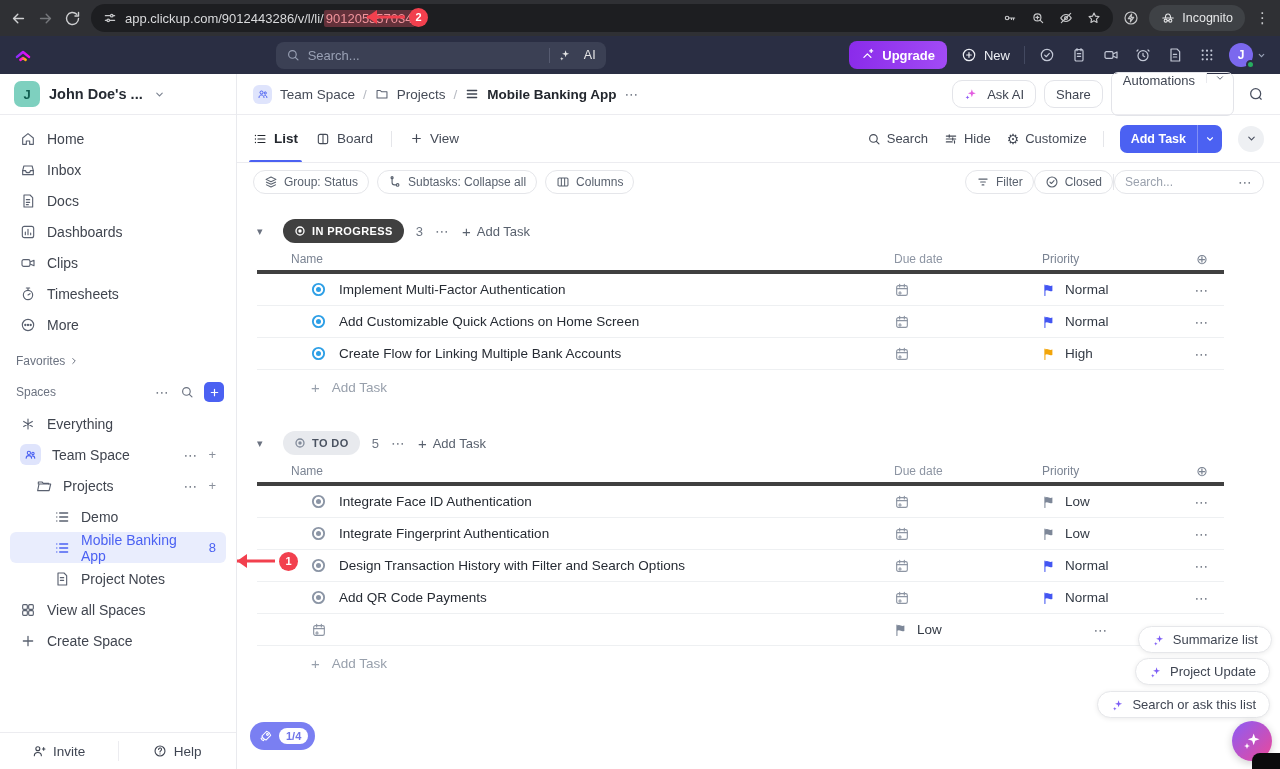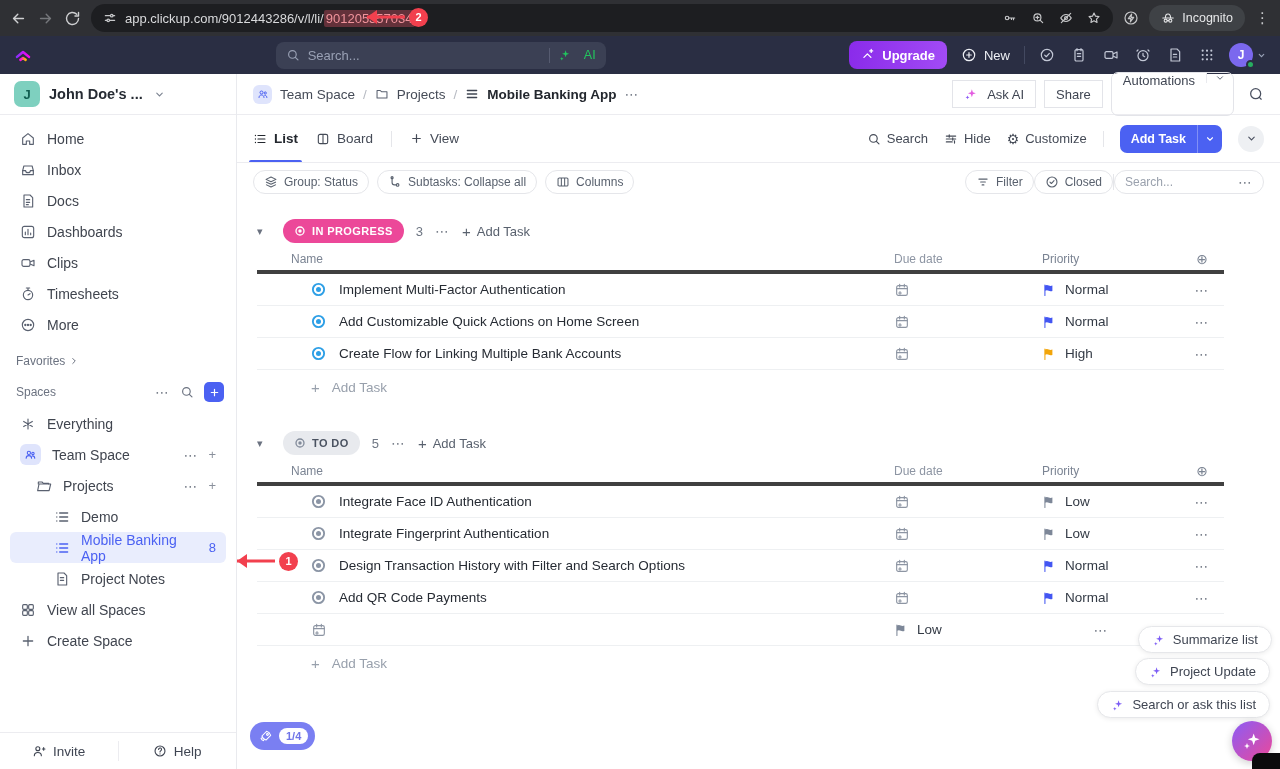--- a/index.html
+++ b/index.html
@@ -23,21 +23,21 @@
   .incog { background:#3f4246; border-radius:14px; height:26px; display:flex; align-items:center; gap:7px; padding:0 12px; color:#e7e8e9; font-size:12.5px; }
   .kebab { color:#c6c7c9; font-size:15px; }
 
   
   .cu-bar { height:38px; background:#2a2e43; display:flex; align-items:center; padding:0 14px; gap:14px; }
   .cu-spacer { flex:1; }
   .cu-search { width:330px; height:27px; background:#3b4054; border-radius:8px; display:flex; align-items:center; gap:8px; padding:0 10px; }
   .cu-search input { flex:1; background:transparent; border:none; outline:none; color:#e7e9f0; font-size:13px; font-family:inherit; }
   .cu-search input::placeholder { color:#99a0b4; }
   .cu-search .vd { width:1px; height:15px; background:#565b70; }
-  .cu-search .ai { color:#22c55e; font-size:12.5px; display:flex; align-items:center; gap:12px; }
+  .cu-search .ai { color:#e5e5e5; font-size:12.5px; display:flex; align-items:center; gap:12px; }
   .upgrade { background:linear-gradient(93deg,#8a2bea,#a24bf5); border-radius:8px; height:28px; display:flex; align-items:center; gap:7px; padding:0 12px; color:#fff; font-size:13px; font-weight:600; }
   .newbtn { display:flex; align-items:center; gap:7px; color:#eef0f5; font-size:13px; }
   .cu-divider { width:1px; height:18px; background:#434960; }
   .cu-icons { display:flex; align-items:center; gap:16px; color:#c3c8d6; }
   .avatar-wrap { display:flex; align-items:center; gap:4px; }
   .avatar { width:24px; height:24px; border-radius:50%; background:#7b68ee; color:#fff; font-size:12px; font-weight:700; display:flex; align-items:center; justify-content:center; position:relative; }
   .avatar .dot { position:absolute; right:-2px; bottom:-2px; width:9px; height:9px; border-radius:50%; background:#27ae60; border:2px solid #2a2e43; }
 
   
   .app { display:flex; height:695px; }
@@ -70,21 +70,21 @@
   .sfoot .half { flex:1; display:flex; align-items:center; justify-content:center; gap:7px; color:#3f4552; font-size:13.5px; }
   .sfoot .vd { width:1px; background:#ececf0; margin:8px 0; }
 
   
   .content { flex:1; position:relative; display:flex; flex-direction:column; min-width:0; }
   .chead { height:41px; display:flex; align-items:center; padding:0 16px; border-bottom:1px solid #ececf0; gap:8px; }
   .crumb { display:flex; align-items:center; gap:8px; font-size:13.5px; color:#454b57; }
   .crumb .sep { color:#b6bac2; }
   .crumb-strong { font-weight:700; color:#23272e; }
   .chead-right { margin-left:auto; display:flex; align-items:center; gap:8px; }
-  .hbtn { height:28px; border:1px solid #e3e4e9; border-radius:0; background:#fff; display:flex; align-items:center; gap:9px; padding:0 11px; font-size:13px; color:#3f4552; }
+  .hbtn { height:28px; border:1px solid #e3e4e9; border-radius:10px; background:#fff; display:flex; align-items:center; gap:9px; padding:0 11px; font-size:13px; color:#3f4552; }
   .hbtn-group { display:flex; align-items:flex-start; border:1px solid #e3e4e9; border-radius:7px; overflow:hidden; height:44px; }
   .hbtn-group .seg { display:flex; align-items:center; padding:0 11px; font-size:13px; color:#3f4552; background:#fff; }
   .hbtn-group .seg2 { border-left:1px solid #e9eaee; padding:0 8px; color:#5a6170; display:flex; align-items:center; }
   .act-ic { color:#4a5060; margin-left:6px; }
 
   .viewbar { height:48px; display:flex; align-items:center; padding:0 16px; border-bottom:1px solid #ececf0; gap:18px; position:relative; }
   .vtab { display:flex; align-items:center; gap:7px; font-size:13.5px; color:#454b57; height:100%; position:relative;justify-content:center; }
   .vtab.active { font-weight:700; color:#23272e; }
   .vtab.active::after { content:""; position:absolute; left:-4px; right:-4px; bottom:0; height:2.5px; background:#4b61f2; border-radius:2px 2px 0 0; }
   .vd16 { width:1px; height:16px; background:#e5e6ea; }
@@ -618,21 +618,21 @@
           <input readonly="" placeholder="Search..." style="">
           <span class="dots">⋯</span>
         </div>
       </div>
     </div>
 
     <div class="list-wrap">
 
       <div class="ghead">
         <span class="tri">▾</span>
-        <span class="gpill" style="color: rgb(255, 255, 255); background: #ec4899;">
+        <span class="gpill" style="color: rgb(255, 255, 255); background: #404040;">
           <svg width="12" height="12" viewBox="0 0 24 24">
               <circle cx="12" cy="12" r="8" fill="none" stroke="currentColor" stroke-width="2.6"></circle>
               <circle cx="12" cy="12" r="3.4" fill="currentColor"></circle>
             </svg>
           <span>IN PROGRESS</span>
         </span>
         <span class="gcount">3</span>
         <span class="dots">⋯</span>
         <span class="gadd">
             <span style="font-size:15px">+</span>

